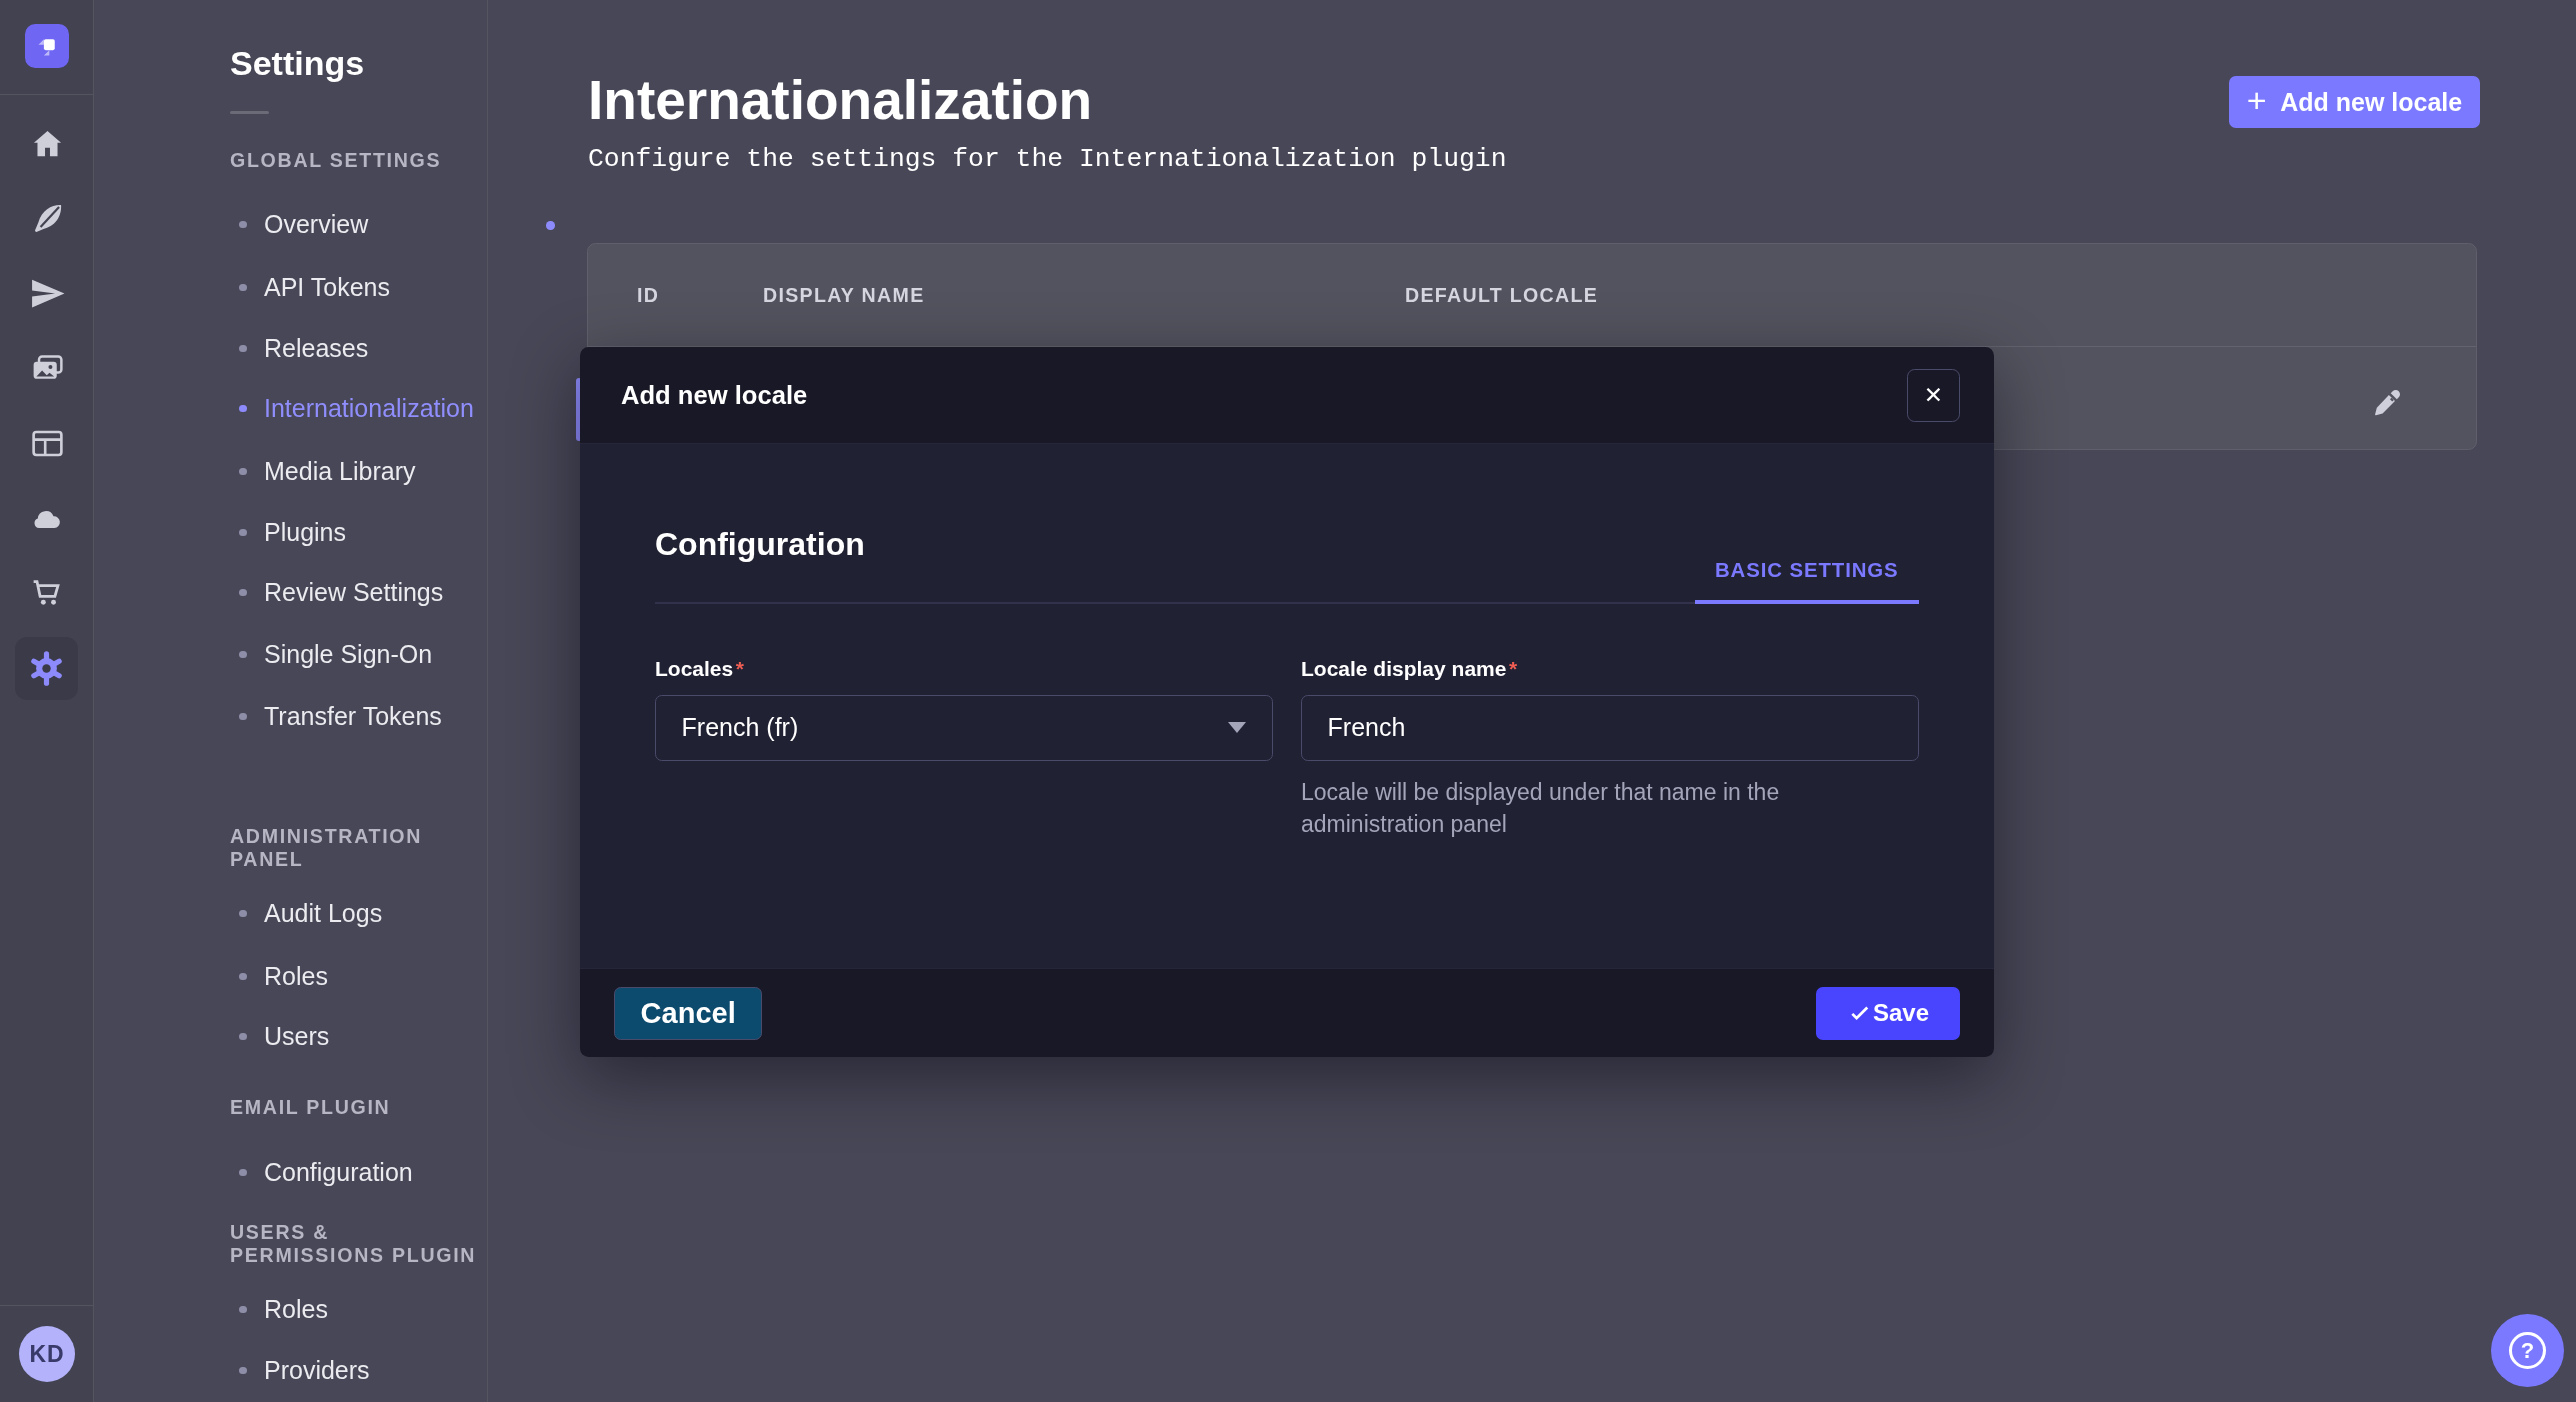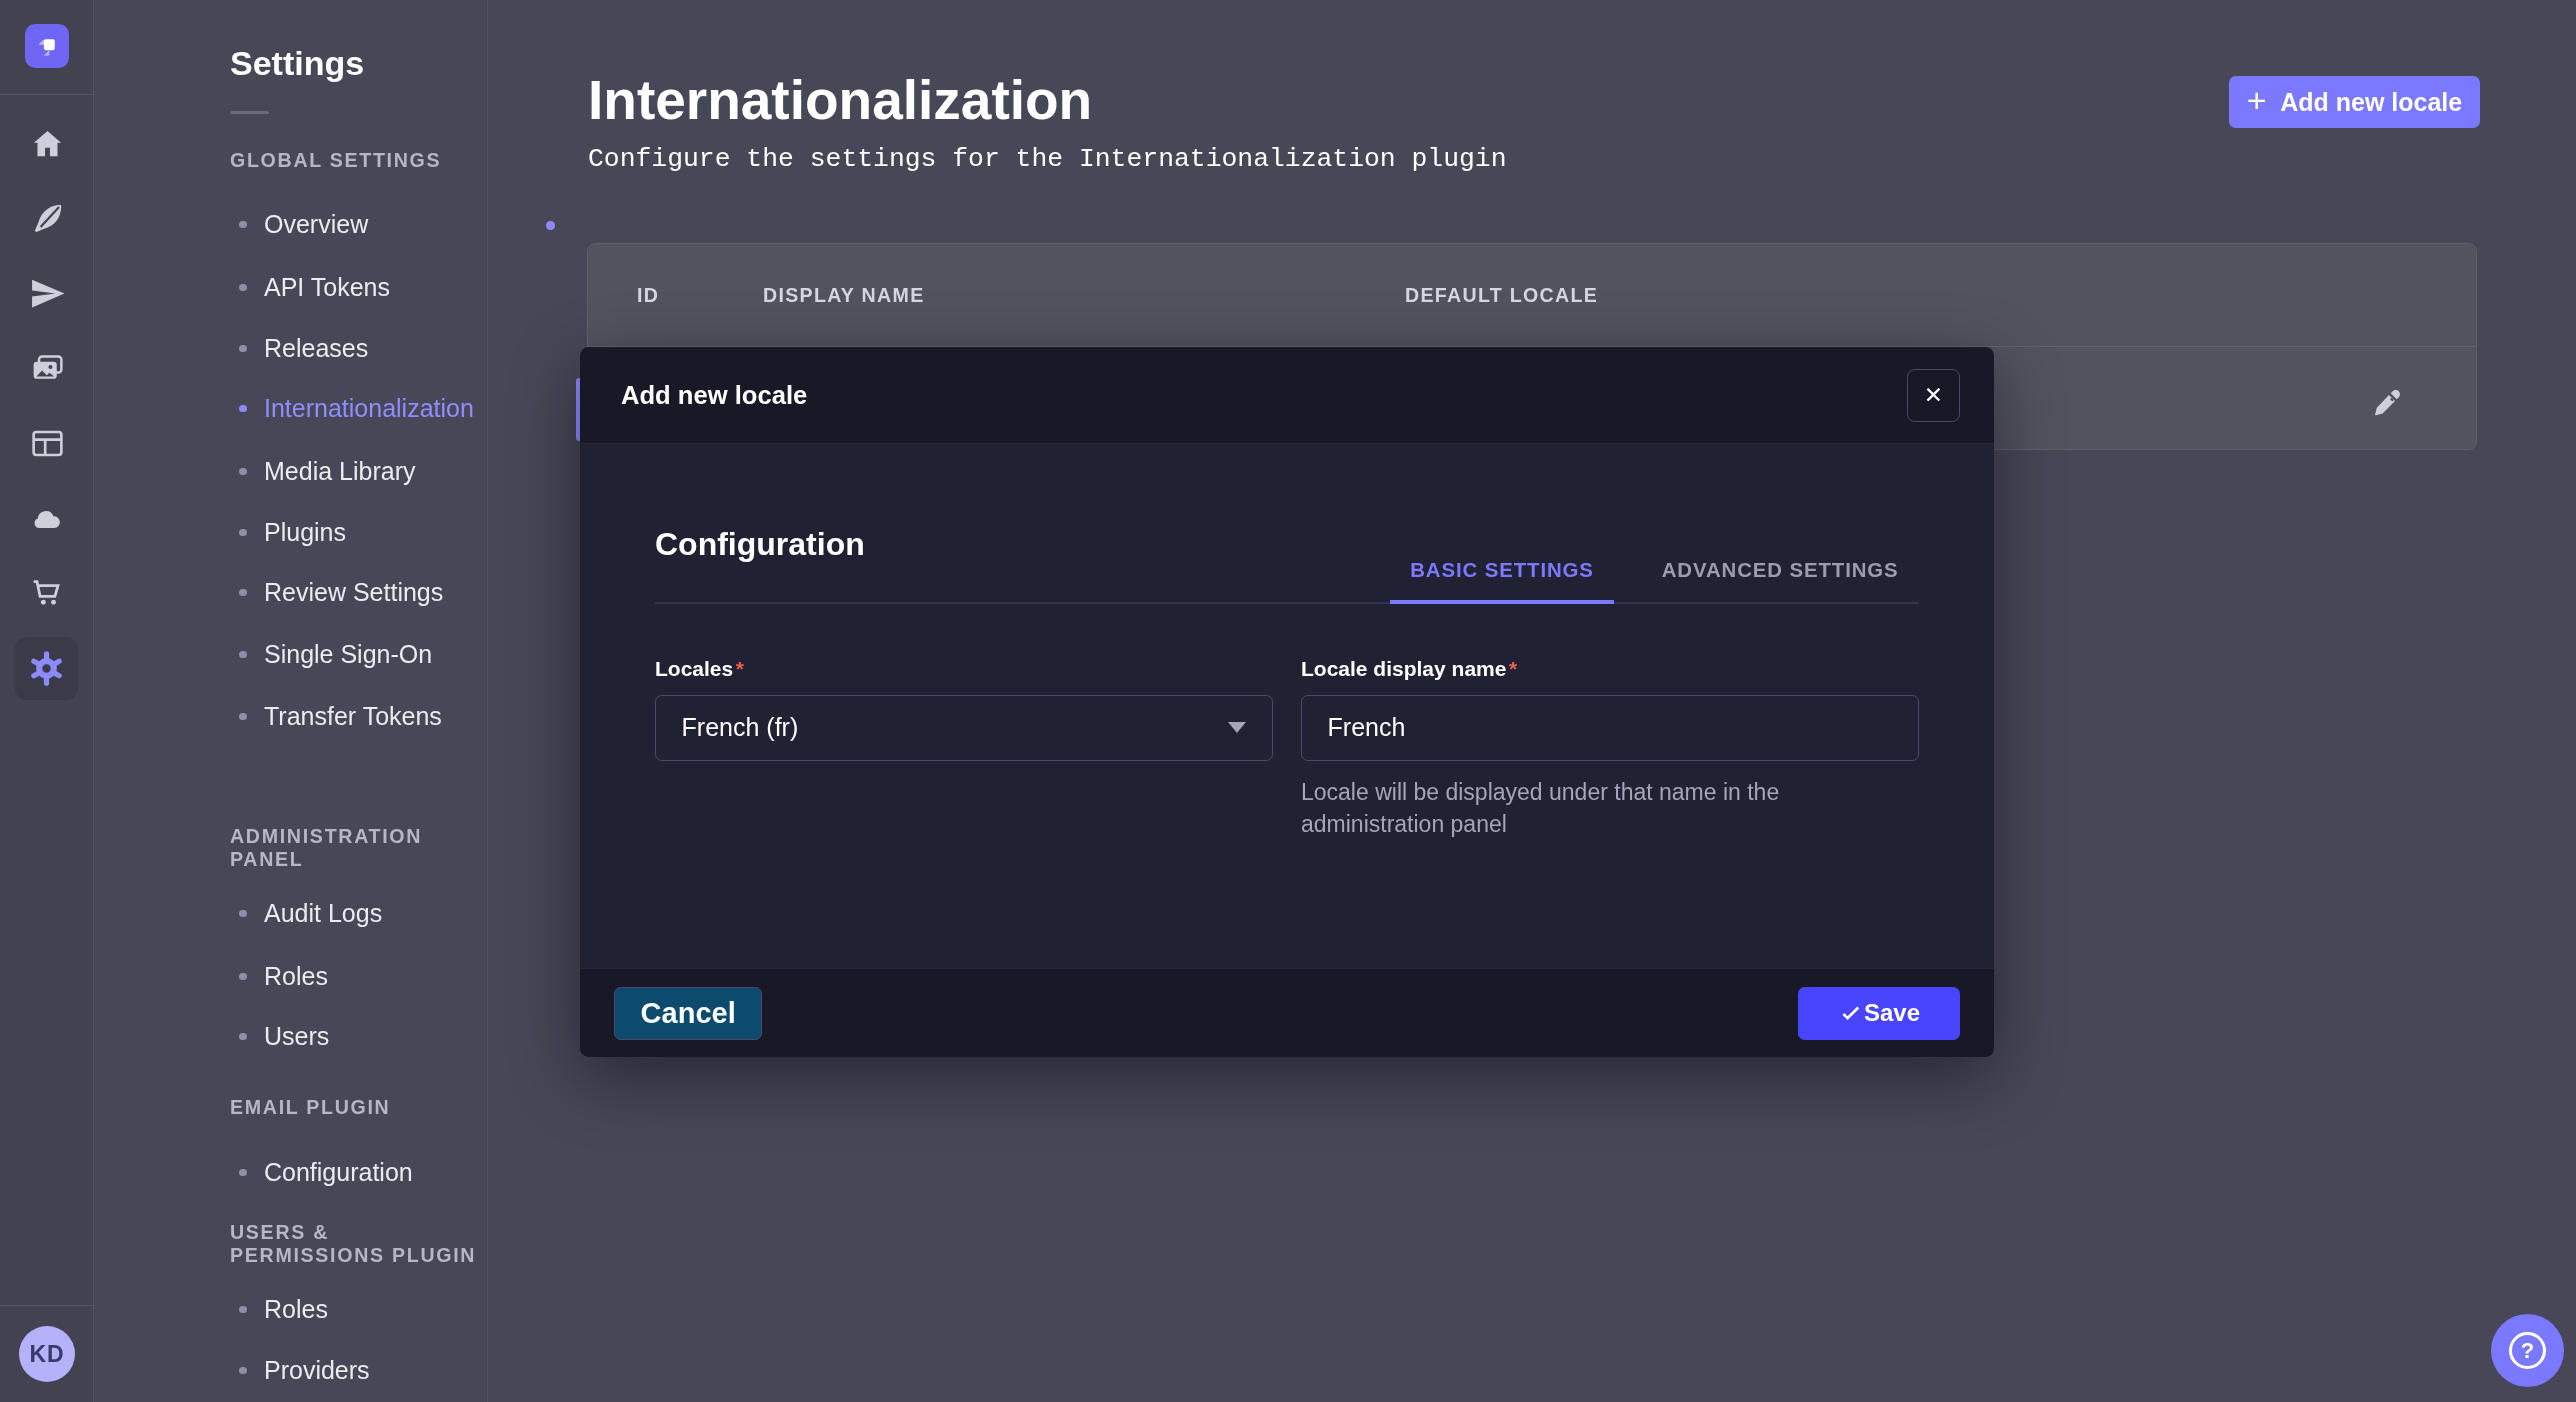--- a/index.html
+++ b/index.html
@@ -55,21 +55,21 @@
   .form { position:absolute; left:75px; right:75px; top:213px; display:grid; grid-template-columns:1fr 1fr; column-gap:28px; }
   .f-label { font-size:21px; font-weight:bold; color:#ffffff; margin-bottom:13.6px; }
   .f-label .req { color:#ee5e52; margin-left:2.6px; }
   .select-box { height:66px; border:1.3px solid #4a4a6a; border-radius:6.8px; background:#212134; display:flex; align-items:center; padding:0 25.6px; cursor:pointer; }
   .select-box .val { font-size:25px; color:#ffffff; }
   .caret { margin-left:auto; width:0; height:0; border-left:9.4px solid transparent; border-right:9.4px solid transparent; border-top:11px solid #a5a5ba; }
   .text-input { width:100%; height:66px; border:1.3px solid #4a4a6a; border-radius:6.8px; background:#212134; color:#ffffff; font-size:25px; padding:0 25.6px; font-family:inherit; outline:none; }
   .hint { margin-top:15.3px; font-size:23px; line-height:32px; color:#a5a5ba; max-width:588px; }
   .m-foot { position:relative; height:89px; background:#181826; border-top:0.9px solid #26263a; display:flex; align-items:center; justify-content:space-between; padding:0 34px; }
   .btn-cancel { height:53px; padding:0 25.6px; background:#0c4a6e; border:1.3px solid #4a4a6a; border-radius:6.8px; color:#ffffff; font-size:29px; font-weight:bold; font-family:inherit; cursor:pointer; }
-  .btn-save { height:53px; padding:0 40px; background:#4945ff; border:none; border-radius:6.8px; color:#ffffff; font-size:24px; font-weight:bold; font-family:inherit; display:flex; align-items:center; gap:0; cursor:pointer; }
+  .btn-save { height:53px; padding:0 31px; background:#4945ff; border:none; border-radius:6.8px; color:#ffffff; font-size:24px; font-weight:bold; font-family:inherit; display:flex; align-items:center; gap:0; cursor:pointer; }
 
   .help-btn { position:absolute; left:2491px; top:1314px; width:73px; height:73px; border-radius:50%; background:#7b79ff; border:none; display:flex; align-items:center; justify-content:center; cursor:pointer; }
   .help-ring { width:37px; height:37px; border:3.4px solid #ffffff; border-radius:50%; color:#ffffff; font-size:22px; font-weight:bold; display:flex; align-items:center; justify-content:center; font-family:inherit; }
 </style>
 </head>
 <body>
 
 <div id="app">
 
   <aside class="strip">
@@ -247,21 +247,20 @@
       <span class="m-title">Add new locale</span>
       <button class="m-close">
           <span>✕</span>
         </button>
     </div>
     <div class="m-body">
       <div class="m-config">Configuration</div>
       <div class="tab-divider"></div>
       <div class="tabs">
         <button class="tab active">BASIC SETTINGS</button>
-        <button class="tab">ADVANCED SETTINGS</button>
       </div>
       <div class="form">
         <div>
           <div class="f-label">
             <span>Locales</span><span class="req">*</span>
           </div>
           <div class="select-box">
             <span class="val">French (fr)</span>
             <span class="caret"></span>
           </div>

